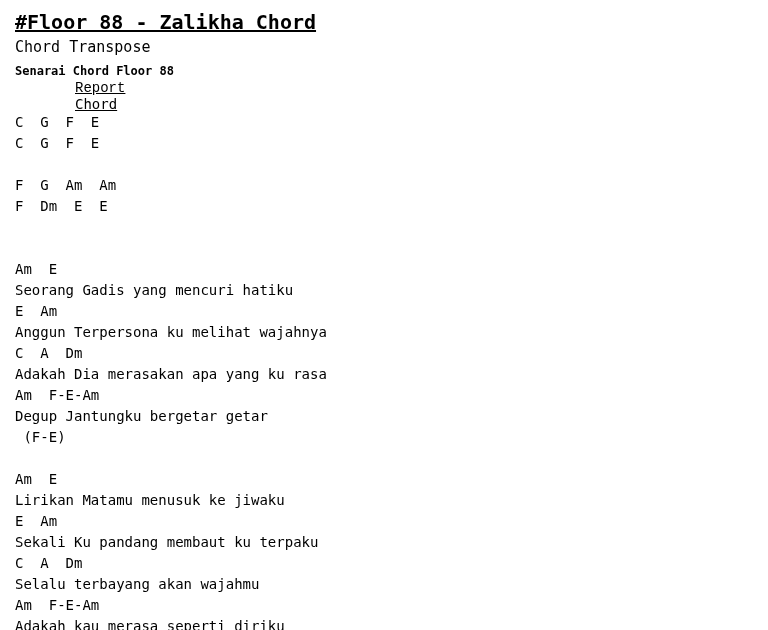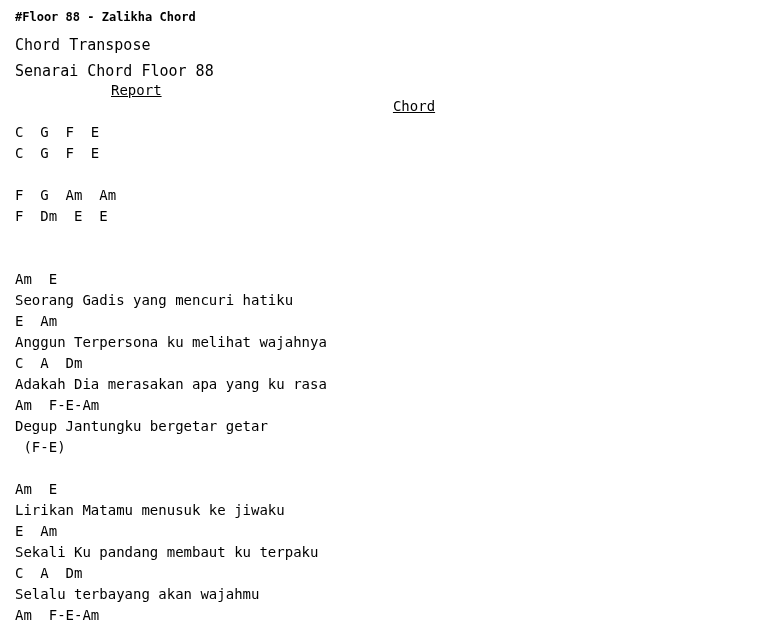--- a/index.html
+++ b/index.html
@@ -11,45 +11,46 @@
       font-family: monospace;
       font-size: 14px;
       background: #fff;
       color: #000;
       padding: 10px 15px;
       width: 768px;
       min-height: 630px;
     }
     .page-title {
       font-weight: bold;
-      font-size: 12px;
-      margin-bottom: 12px;
+      font-size: 20px;
+      margin-bottom: 4px;
+      text-decoration: underline;
     }
     .chord-transpose {
       font-size: 15px;
       margin-bottom: 8px;
     }
     .senarai-chord {
-      font-size: 15px;
+      font-size: 12px;
       margin-bottom: 2px;
+      font-weight: bold;
     }
     .report-link {
       display: block;
-      margin-left: 96px;
+      margin-left: 60px;
       text-decoration: underline;
       color: #000;
       margin-bottom: 0;
+      font-family: Liberation Mono, monospace;
     }
     .chord-link {
       display: block;
       margin-left: 60px;
       text-decoration: underline;
       color: #000;
-      margin-bottom: 8px;
-      text-align: center;
     }
     .content {
       white-space: pre;
       font-family: monospace;
       font-size: 14px;
       line-height: 1.5;
     }
   </style>
 </head>
 <body>

